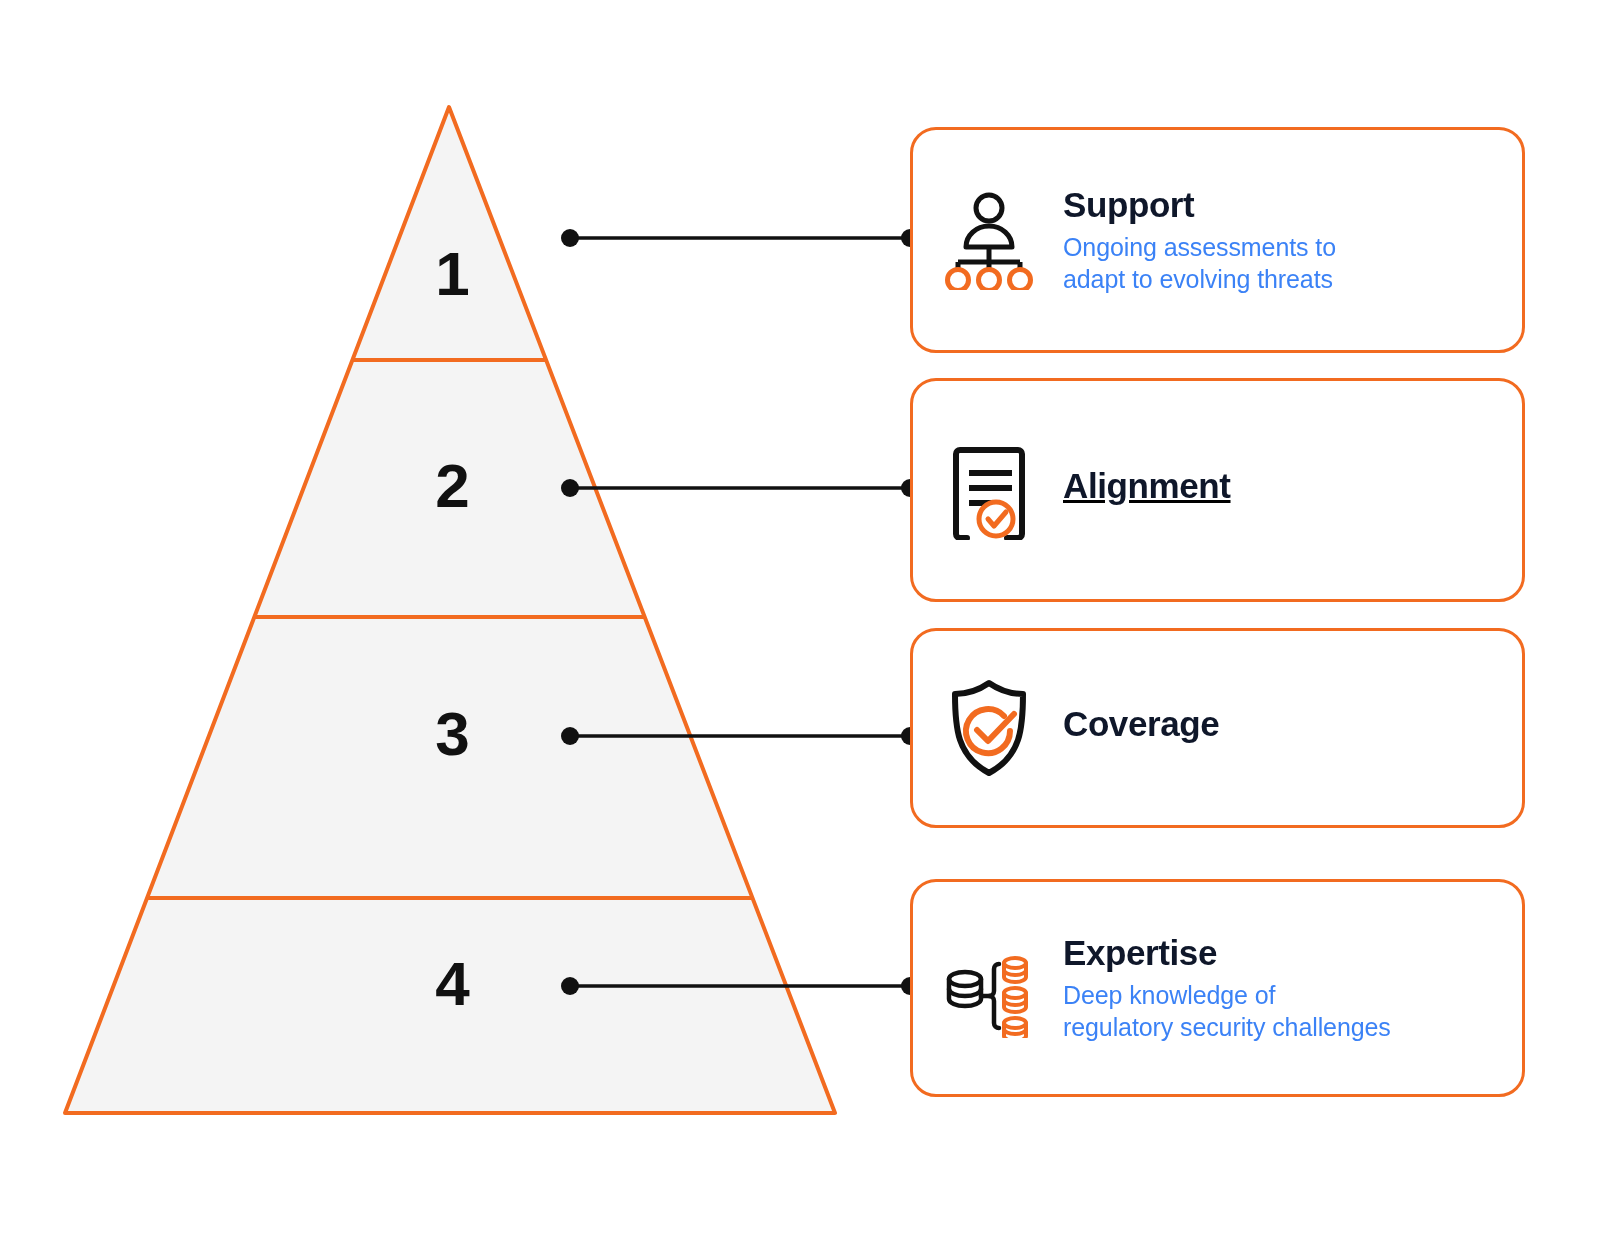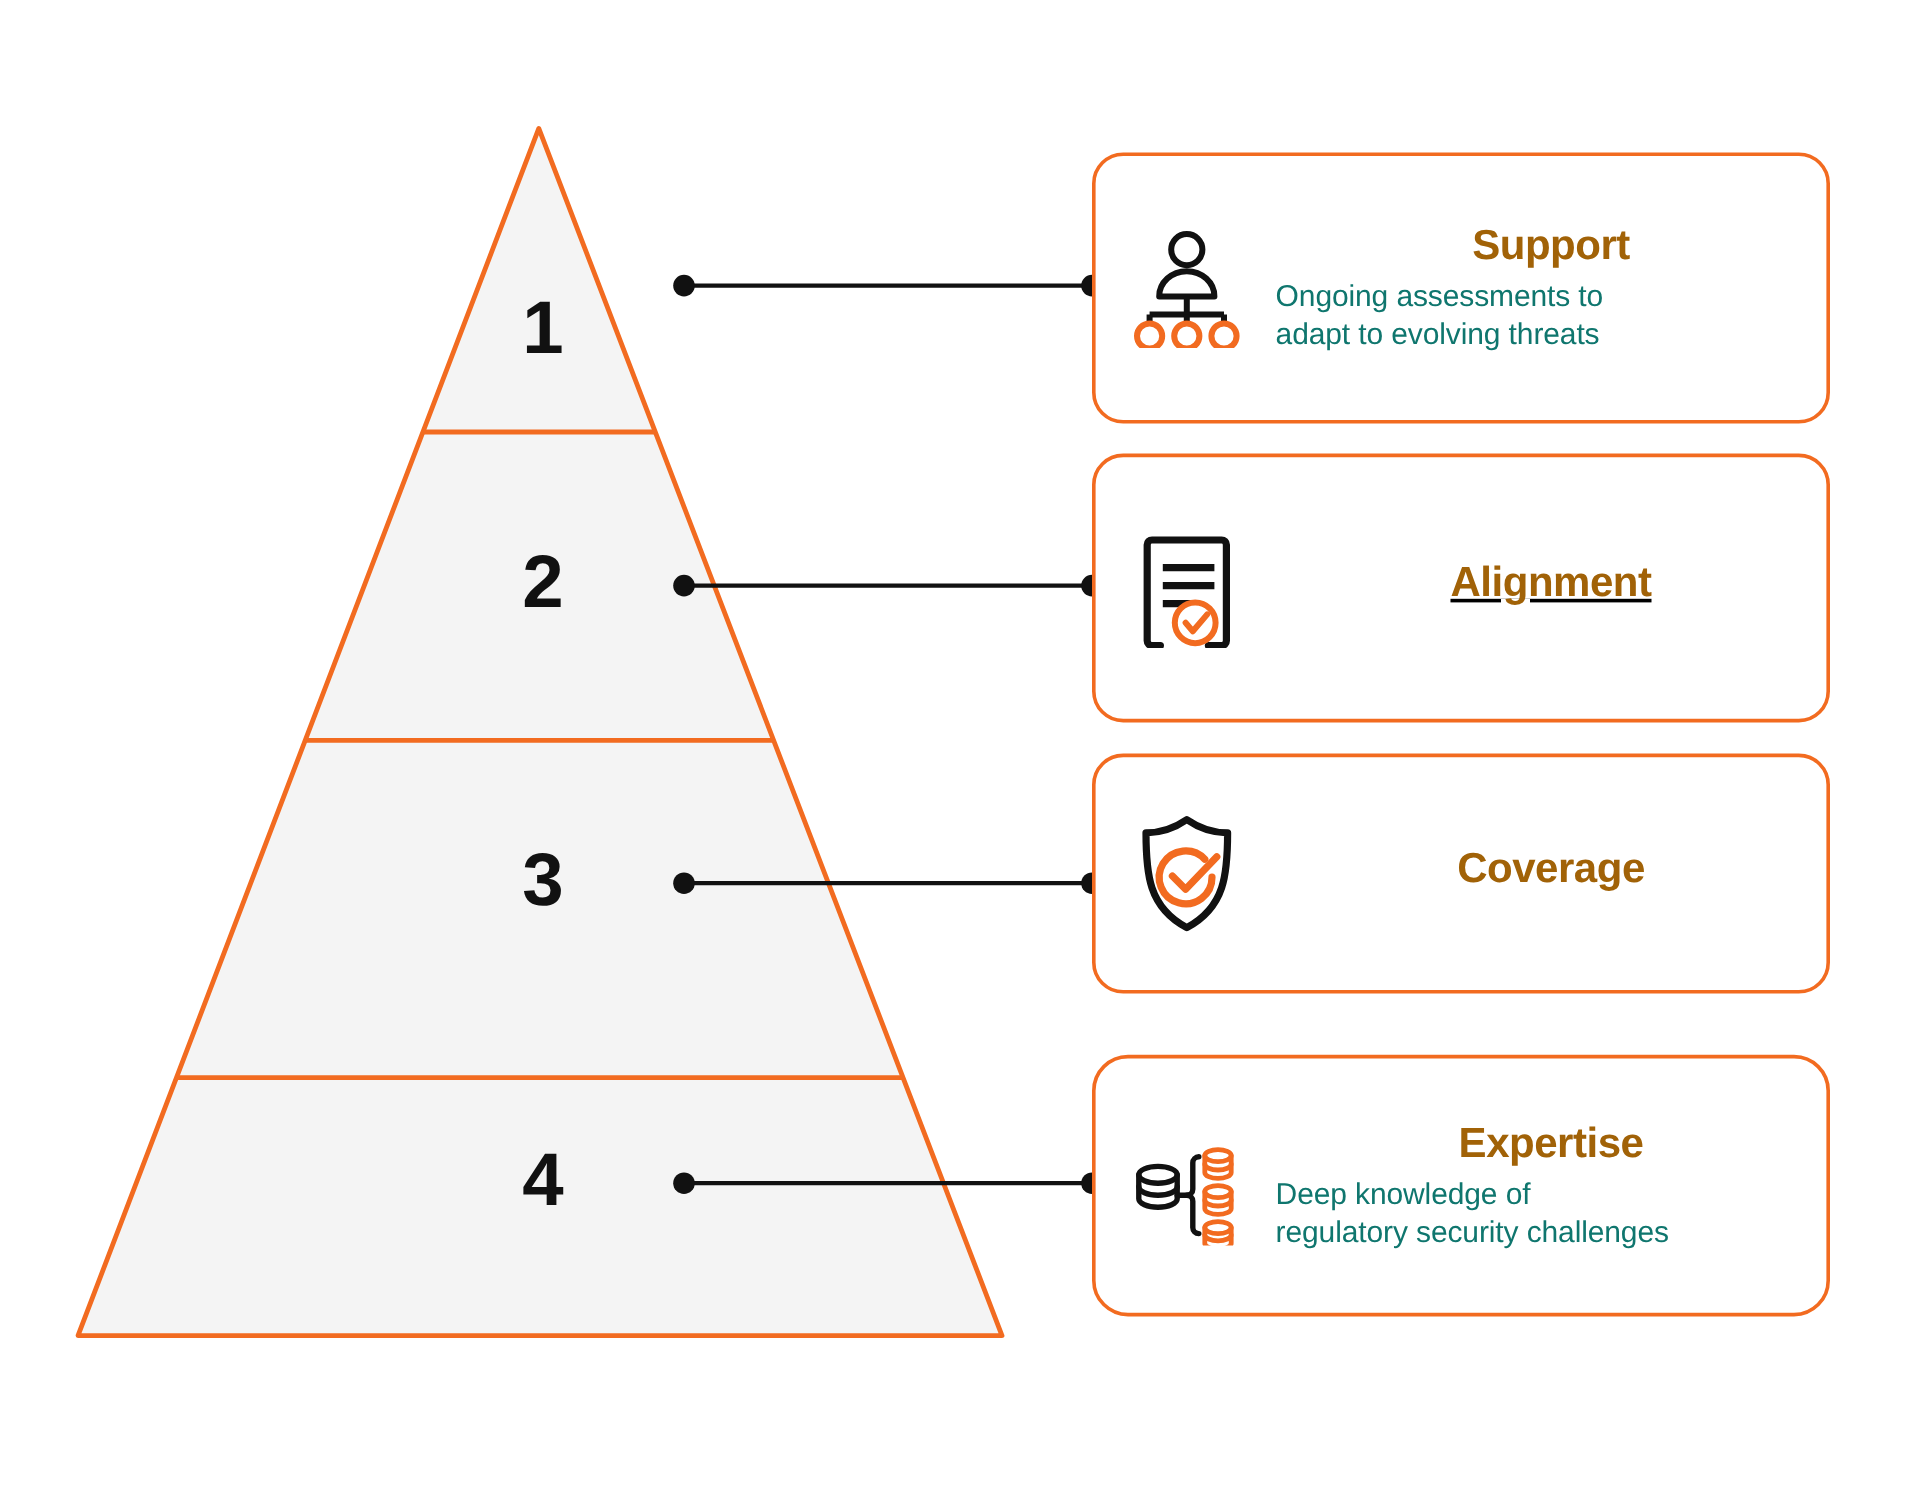--- a/index.html
+++ b/index.html
@@ -48,29 +48,28 @@
   }
   .card-icon{
     width:92px;height:100px;
     flex:0 0 92px;
     display:flex;align-items:center;justify-content:center;
   }
   .card-text{flex:1 1 auto;}
   .card-title{
     font-size:35px;
     font-weight:bold;
-    color:#a16207;
+    color:#0f172a;
     line-height:1.12;
     margin:0 0 8px 0;
     letter-spacing:-0.4px;
-    text-align:center;
   }
   .card-desc{
     font-size:25px;
-    color:#0f766e;
+    color:#3b82f6;
     line-height:1.26;
     margin:0;
     letter-spacing:-0.1px;
     white-space:pre-line;
   }
 </style>
 </head>
 <body>
 
 <div id="stage">
@@ -177,21 +176,21 @@
 
           <path d="M34 52 l11 11 l26 -27" fill="none" stroke="#F26B20" stroke-width="6" stroke-linecap="round" stroke-linejoin="round"></path>
         </svg>
       </div>
       <div class="card-text">
         <p class="card-title">Coverage</p>
       </div>
     </div>
   </div>
 
-  <div class="card" style="top:879px;height:218px;border-radius:30px;">
+  <div class="card" style="top:879px;height:218px;">
     <div class="card-inner">
       <div class="card-icon">
         <svg width="92" height="100" viewBox="0 0 92 100">
 
           <g fill="none" stroke="#111111" stroke-width="4.5" stroke-linecap="round">
             <ellipse cx="22" cy="41" rx="16" ry="7"></ellipse>
             <path d="M6 41 v20 a16 7 0 0 0 32 0 v-20"></path>
             <path d="M6 51 a16 7 0 0 0 32 0"></path>
           </g>
 

